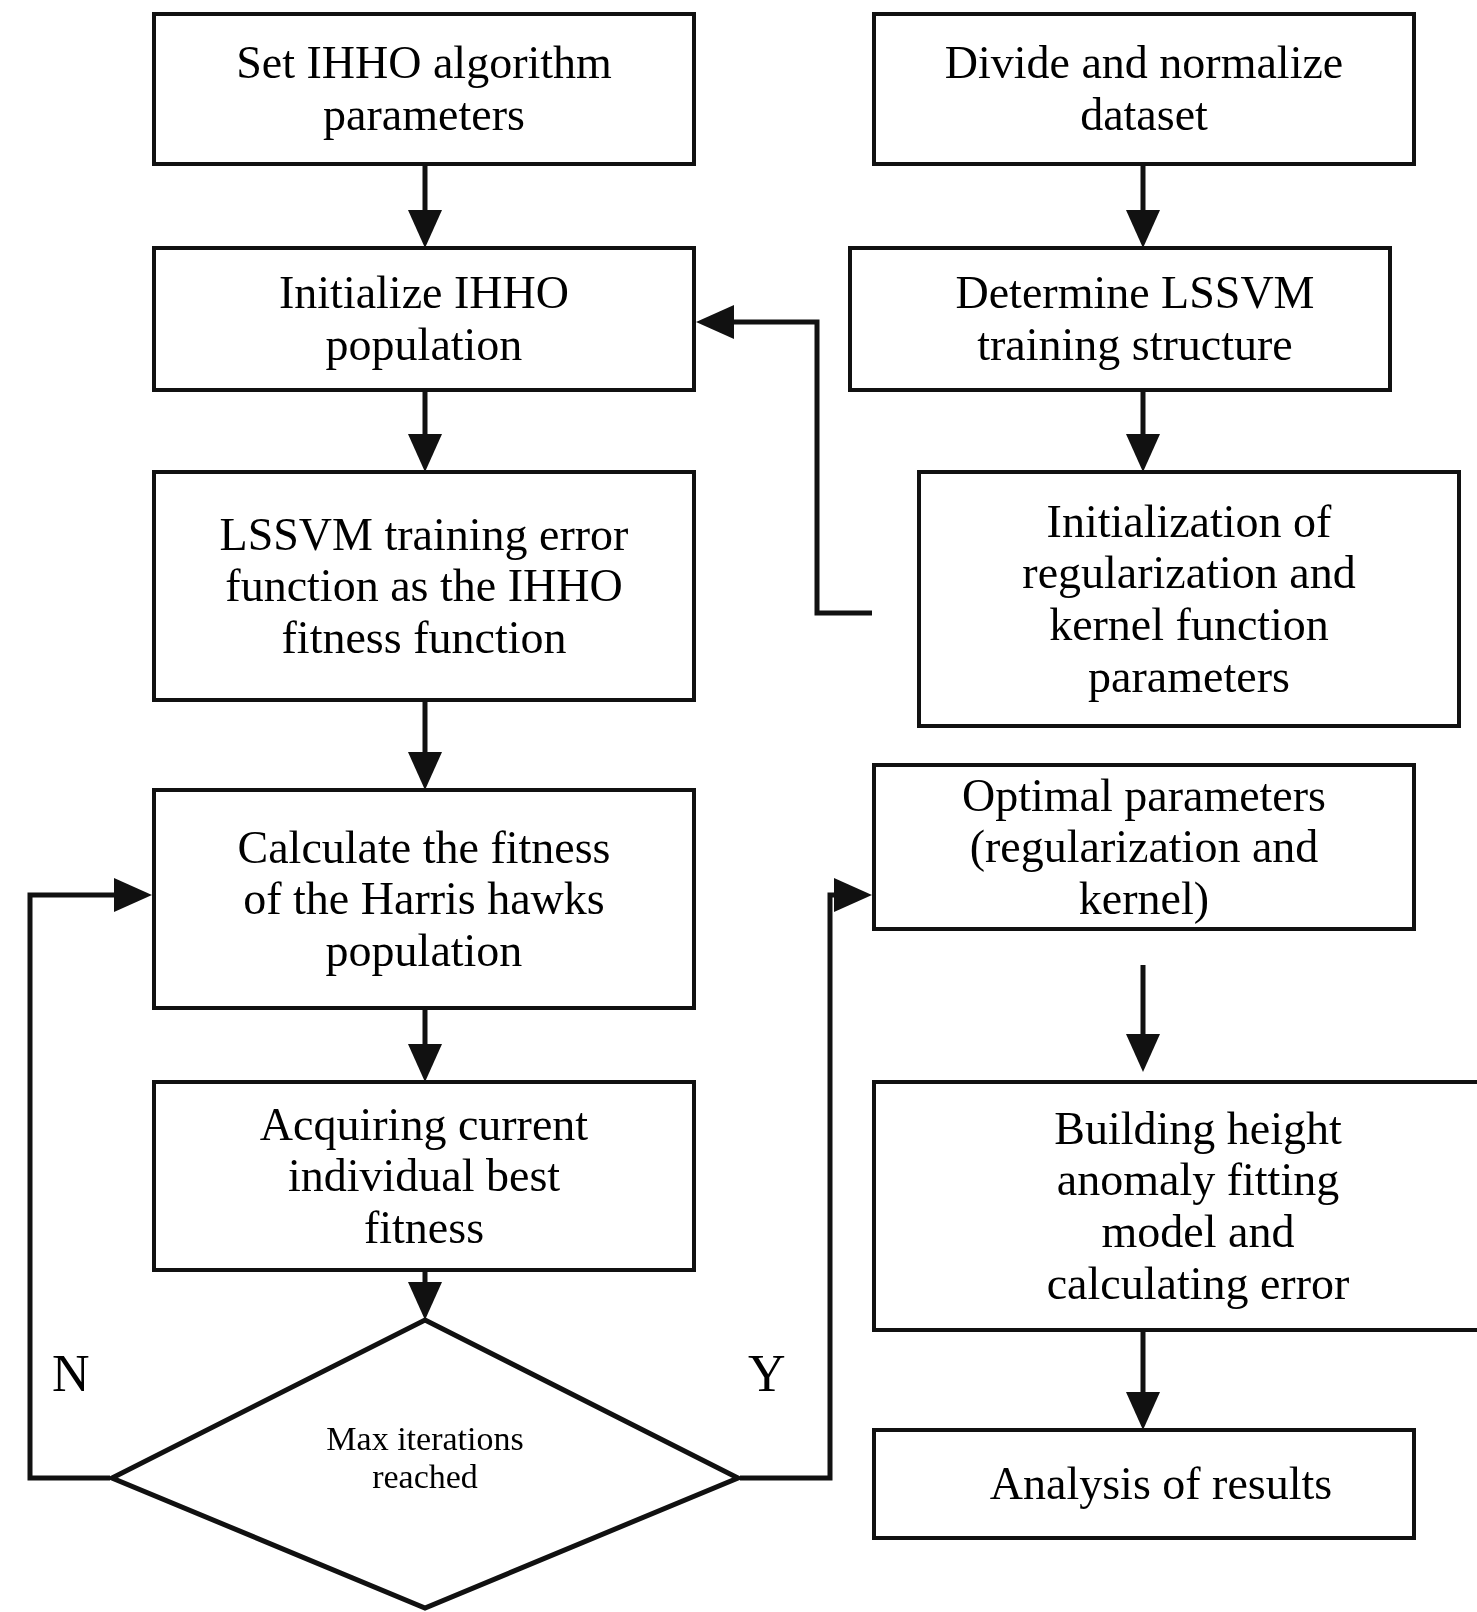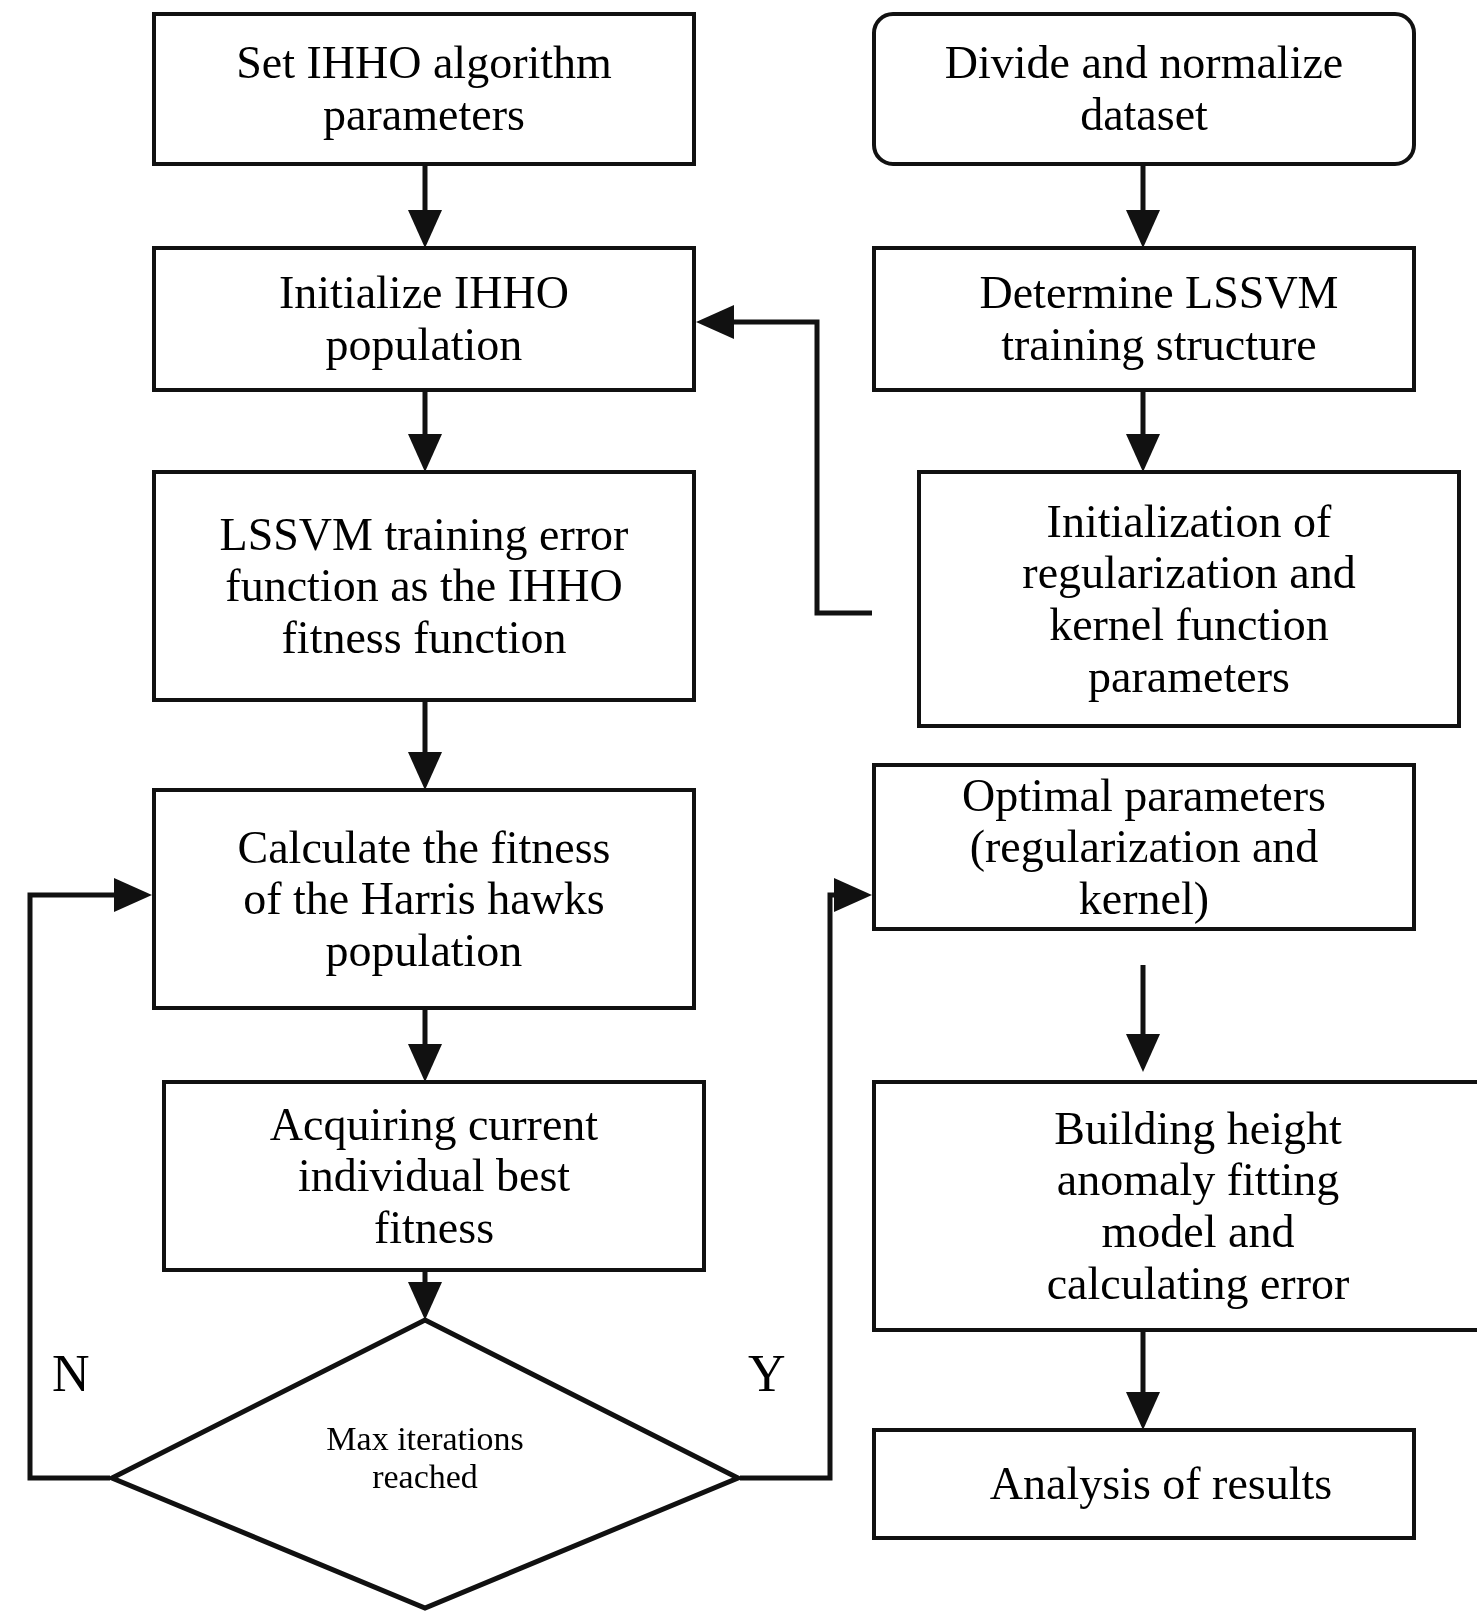--- a/index.html
+++ b/index.html
@@ -149,41 +149,41 @@
   </div>
 
   <div class="node" style="left:152px; top:470px; width:544px; height:232px;">
     <span>LSSVM training error<br>function as the IHHO<br>fitness function</span>
   </div>
 
   <div class="node" style="left:152px; top:788px; width:544px; height:222px;">
     <span>Calculate the fitness<br>of the Harris hawks<br>population</span>
   </div>
 
-  <div class="node" style="left:152px; top:1080px; width:544px; height:192px;margin-left:10px;">
+  <div class="node" style="left:152px; top:1080px; width:544px; height:192px;">
     <span>Acquiring current<br>individual best<br>fitness</span>
   </div>
 
   <div class="diamond-wrap" style="left:108px; top:1316px; width:634px; height:296px;">
     <svg width="634" height="296" viewBox="0 0 634 296" xmlns="http://www.w3.org/2000/svg">
       <polygon points="317,4 630,162 317,292 4,162" fill="#ffffff" stroke="#111111" stroke-width="5"></polygon>
     </svg>
     <div class="diamond-label" style="transform: translateY(-6px);">
       <span>Max iterations<br>reached</span>
     </div>
   </div>
 
   <div class="branch-label" style="left:52px; top:1348px;">N</div>
   <div class="branch-label" style="left:748px; top:1348px;">Y</div>
 
-  <div class="node" style="left:872px; top:12px; width:544px; height:154px;border-radius:21px;">
+  <div class="node" style="left:872px; top:12px; width:544px; height:154px;">
     <span>Divide and normalize<br>dataset</span>
   </div>
 
-  <div class="node" style="left:872px; top:246px; width:544px; height:146px;padding-left:40px;">
+  <div class="node" style="left:848px; top:246px; width:544px; height:146px;padding-left:40px;">
     <span>Determine LSSVM<br>training structure</span>
   </div>
 
   <div class="node" style="left:872px; top:470px; width:544px; height:258px;margin-left:45px;">
     <span>Initialization of<br>regularization and<br>kernel function<br>parameters</span>
   </div>
 
   <div class="node" style="left:872px; top:763px; width:544px; height:168px;">
     <span>Optimal parameters<br>(regularization and<br>kernel)</span>
   </div>

